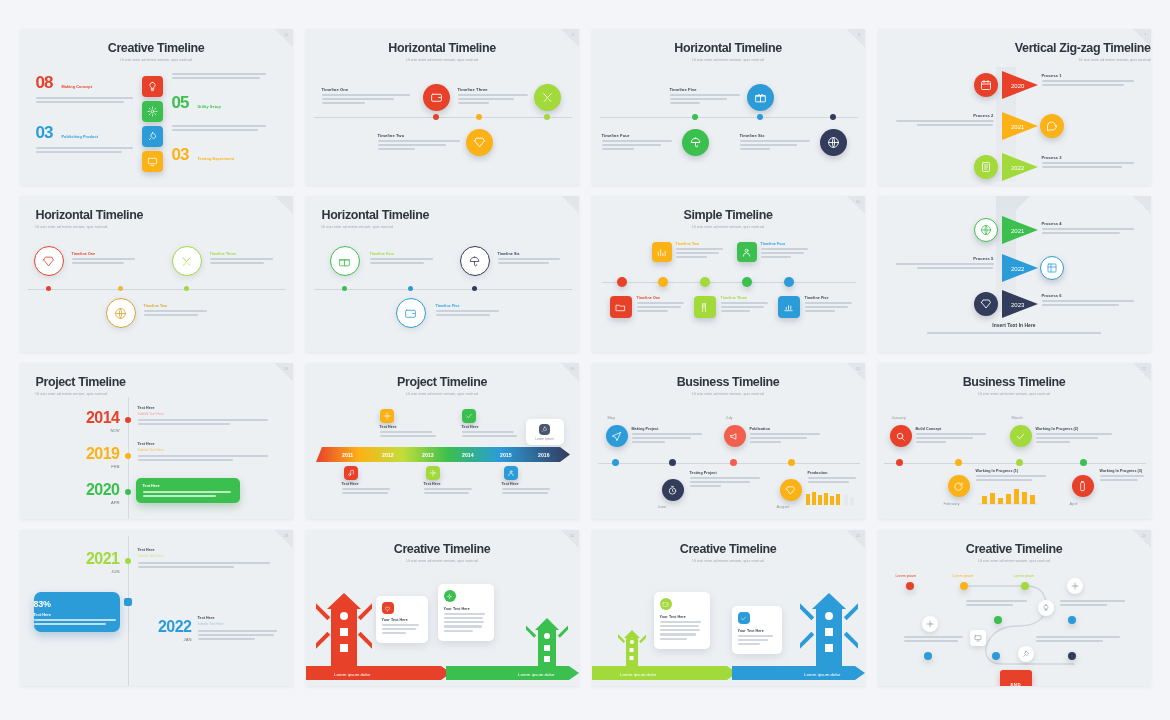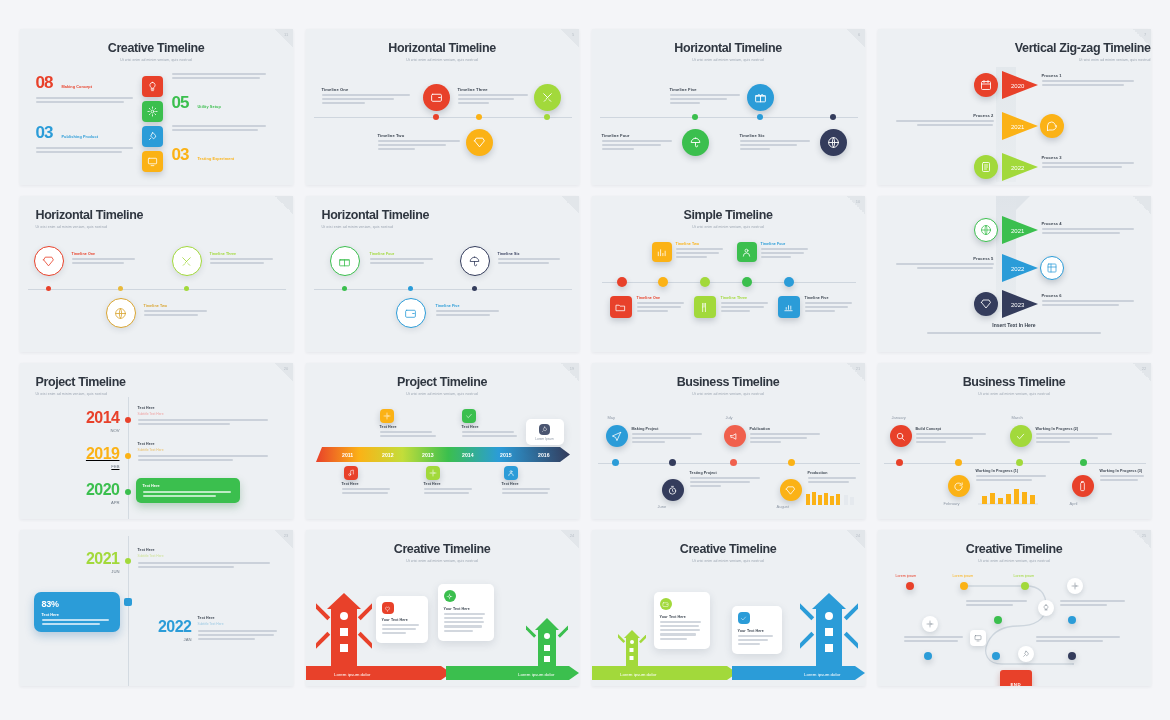--- a/index.html
+++ b/index.html
@@ -595,21 +595,21 @@
       <div style="font-size:4.2px;color:#6d7884;margin-top:1px;">NOV</div>
     </div>
     <div class="dot" style="position:absolute;left:105px;top:54px;width:6px;height:6px;background:#e8412a;"></div>
     <div style="position:absolute;left:118px;top:43px;width:132px;">
       <div class="hd sm">Text Here</div>
       <div style="font-size:3.3px;color:#f0a3a3;margin-bottom:3px;">Subtitle Text Here</div>
       <div class="ln" style="width:99%"></div>
         <div class="ln" style="width:70%"></div>
     </div>
 
-    <div style="position:absolute;left:46px;top:82px;width:54px;text-align:right;text-decoration:underline;">
+    <div style="position:absolute;left:46px;top:82px;width:54px;text-align:right;">
       <div style="font-size:16px;font-weight:700;color:#fbb216;letter-spacing:-0.5px;">2019</div>
       <div style="font-size:4.2px;color:#6d7884;margin-top:1px;">FEB</div>
     </div>
     <div class="dot" style="position:absolute;left:105px;top:90px;width:6px;height:6px;background:#fbb216;"></div>
     <div style="position:absolute;left:118px;top:79px;width:132px;">
       <div class="hd sm">Text Here</div>
       <div style="font-size:3.3px;color:#ecc06a;margin-bottom:3px;">Subtitle Text Here</div>
       <div class="ln" style="width:99%"></div>
         <div class="ln" style="width:72%"></div>
     </div>
@@ -914,21 +914,21 @@
       <div style="font-size:4.2px;color:#6d7884;margin-top:1px;">JUN</div>
     </div>
     <div class="dot" style="position:absolute;left:105px;top:28px;width:6px;height:6px;background:#a2d93b;"></div>
     <div style="position:absolute;left:118px;top:18px;width:134px;">
       <div class="hd sm">Text Here</div>
       <div style="font-size:3.3px;color:#cfe398;margin-bottom:4px;">Subtitle Text Here</div>
       <div class="ln" style="width:99%"></div>
         <div class="ln" style="width:72%"></div>
     </div>
     <div class="dot" style="position:absolute;left:104px;top:68px;width:8px;height:8px;background:#2b9cd8;border-radius:2px;"></div>
-    <div style="position:absolute;left:14px;top:62px;width:86px;background:#2b9cd8;border-radius:7px;padding:7px 8px;box-shadow:0 4px 10px rgba(30,100,160,0.28);">
+    <div style="position:absolute;left:14px;top:62px;width:86px;background:#2b9cd8;border-radius:7px;padding:7px 0;box-shadow:0 4px 10px rgba(30,100,160,0.28);">
       <div style="font-size:9px;font-weight:700;color:#fff;letter-spacing:-0.3px;">83%</div>
       <div style="font-size:3.9px;font-weight:700;color:#fff;margin-top:3px;margin-bottom:2px;">Text Here</div>
       <div class="ln" style="width:96%;background:#cde8f7;opacity:.9"></div>
       <div class="ln" style="width:84%;background:#cde8f7;opacity:.9;margin-bottom:0"></div>
     </div>
     <div style="position:absolute;left:118px;top:88px;width:54px;text-align:right;">
       <div style="font-size:16px;font-weight:700;color:#2b9cd8;letter-spacing:-0.5px;">2022</div>
       <div style="font-size:4.2px;color:#6d7884;margin-top:1px;">JAN</div>
     </div>
     <div style="position:absolute;left:178px;top:86px;width:80px;">

